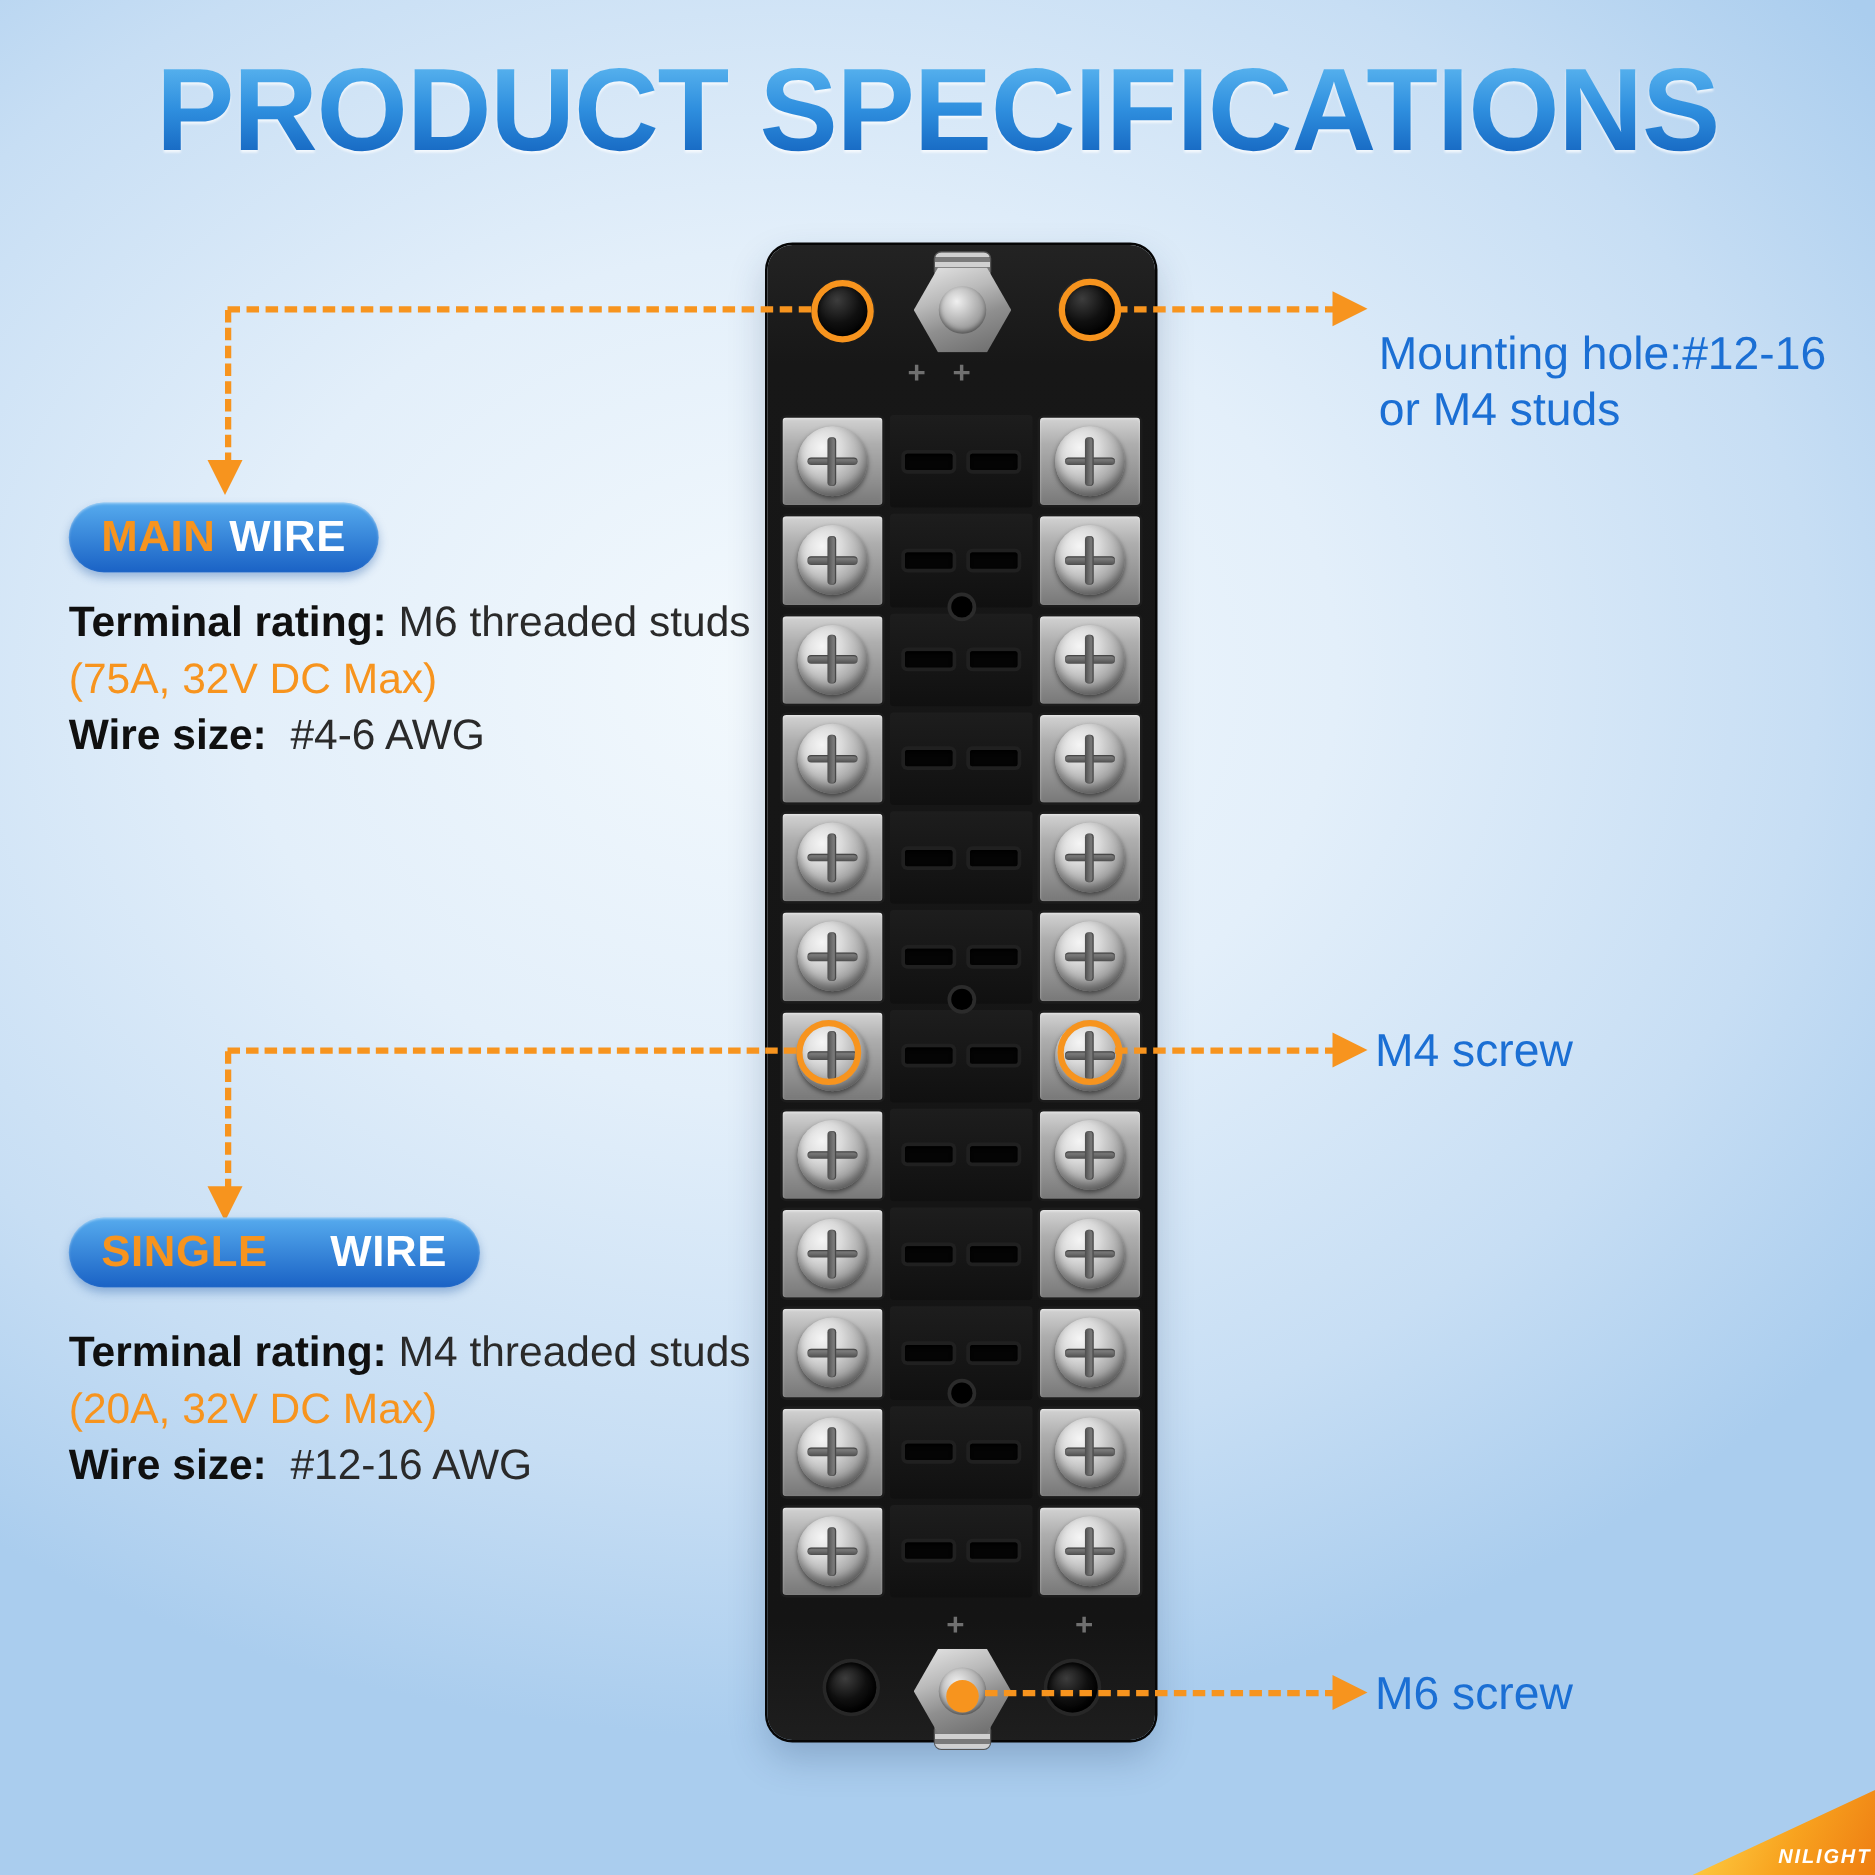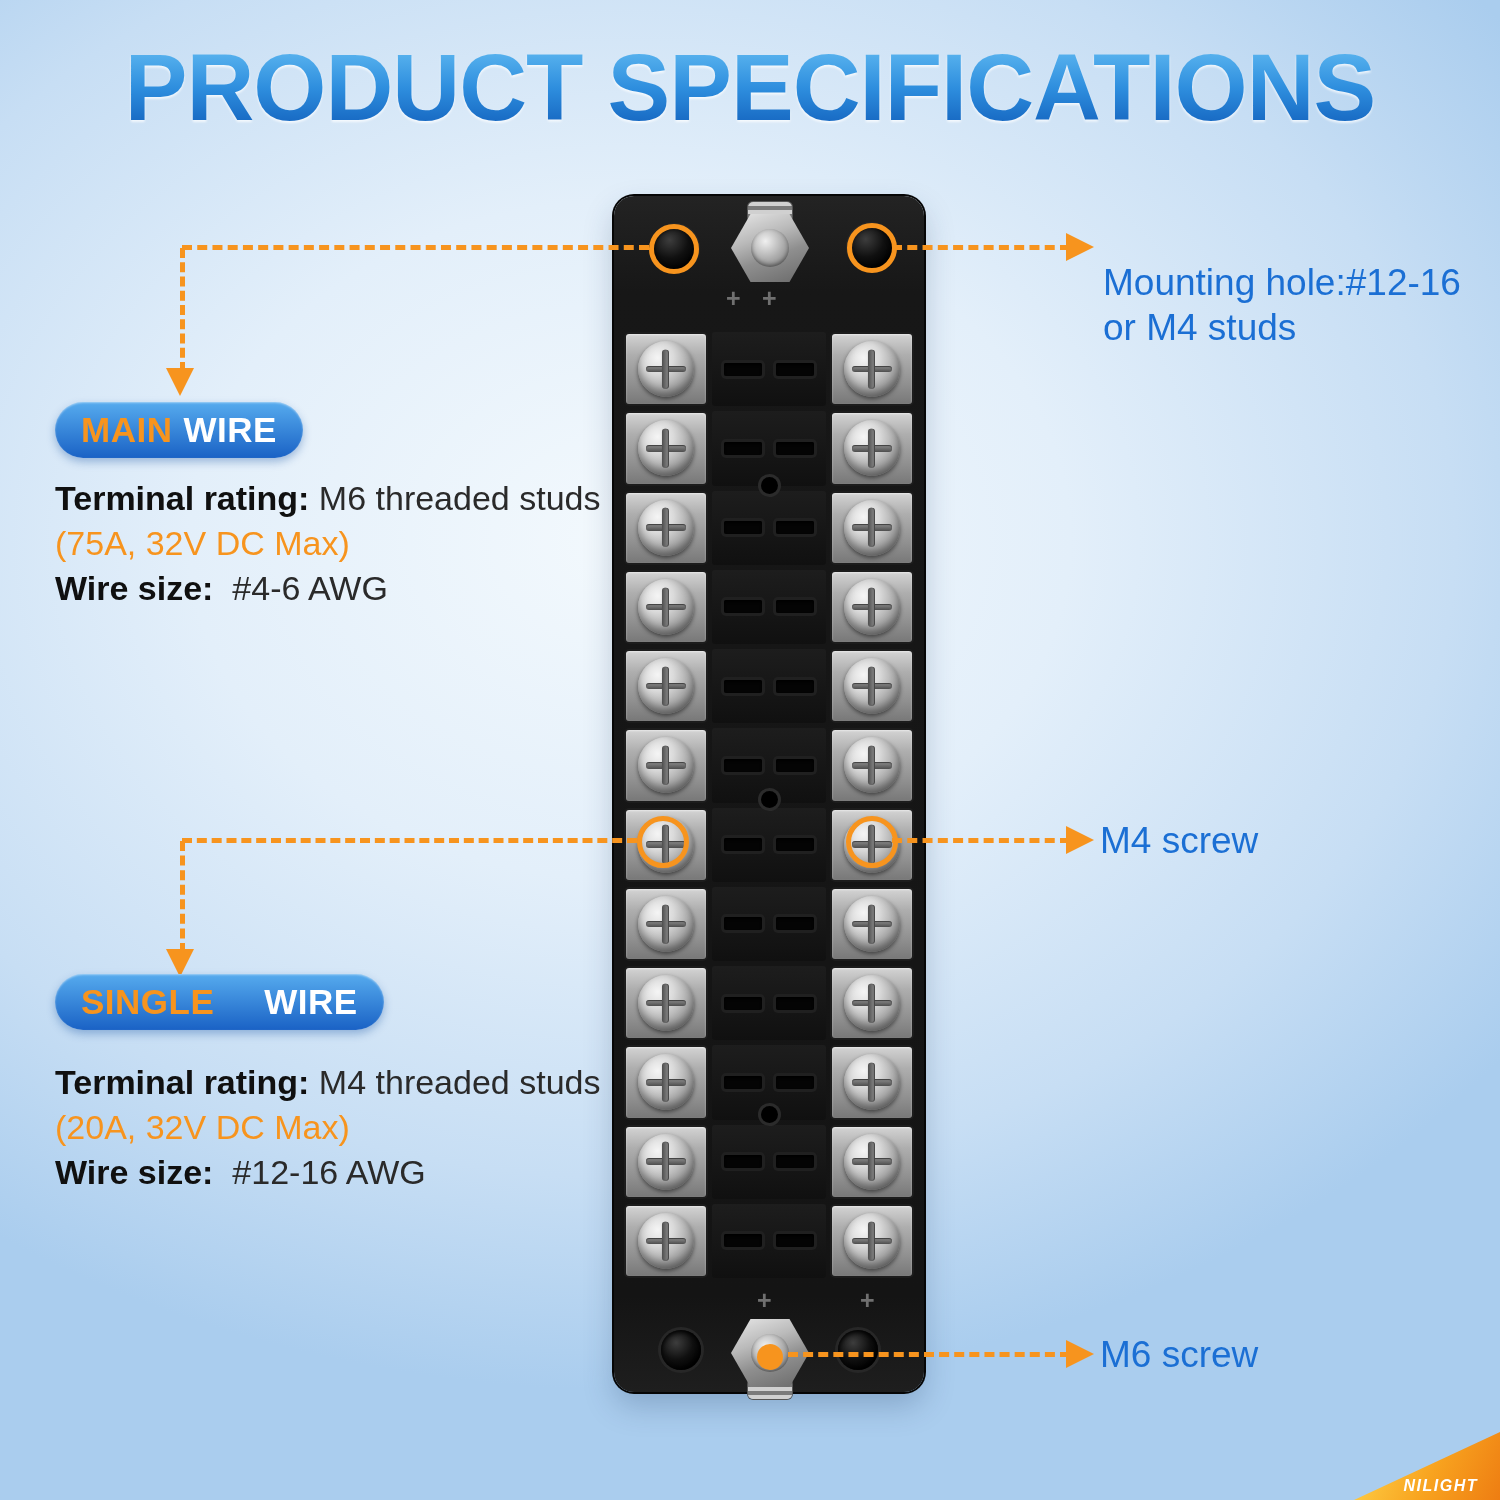--- a/index.html
+++ b/index.html
@@ -91,21 +91,21 @@
 
   .spec { position:absolute; font-size:34px; line-height:1.33; color:#2a2a2a; }
   .spec .b { font-weight:bold; color:#101010; }
   .spec .orange { color:var(--accent-orange,#F7941E); }
 
   
   .logo { position:absolute; right:0; bottom:0; width:146px; height:68px; }
   .logo-swoosh { position:absolute; inset:0;
     clip-path: polygon(100% 0, 100% 100%, 0 100%);
     background: linear-gradient(115deg, #ffd84e 0%, #f8a31f 55%, #ee7d12 100%); }
-  .logo-text { position:absolute; right:22px; bottom:5px; color:#fff; font-size:16px;
+  .logo-text { position:absolute; right:3px; bottom:5px; color:#fff; font-size:16px;
     font-weight:bold; font-style:italic; letter-spacing:1.5px; }
 </style>
 </head>
 <body>
 
 <div class="stage">
 
   <div class="title">PRODUCT SPECIFICATIONS</div>
 
   <div class="product">

